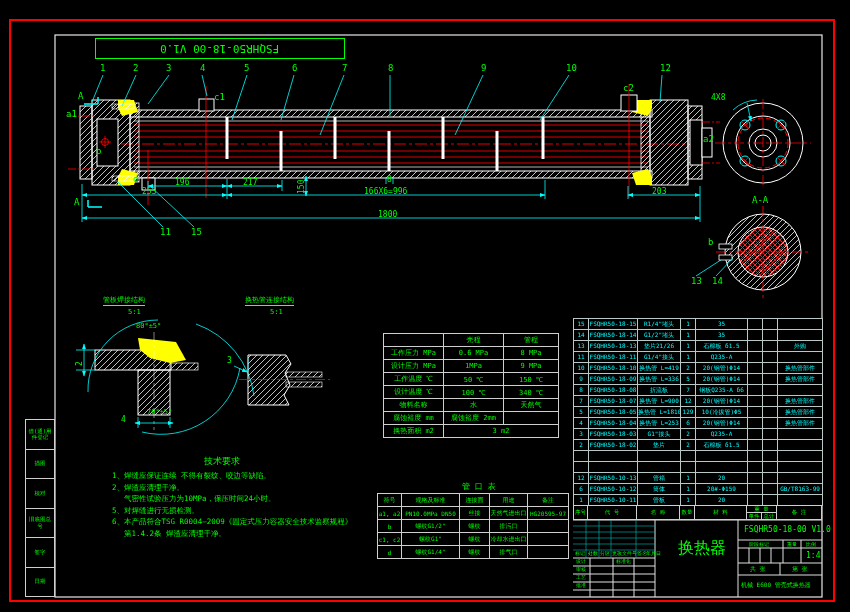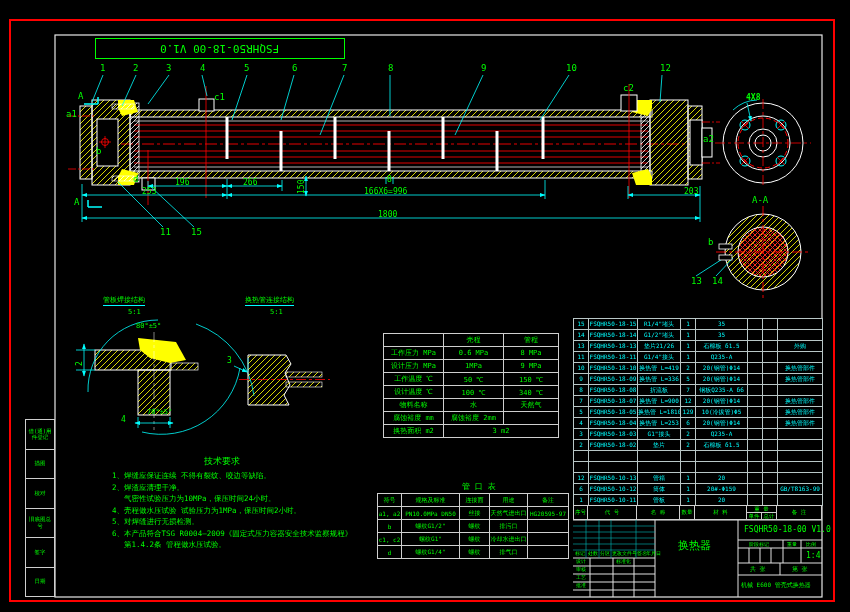--- a/index.html
+++ b/index.html
@@ -1,20 +1,20 @@
 <!DOCTYPE html>
 <html><head>
 <meta charset="utf-8">
 <style>
   html,body{margin:0;padding:0;background:#000;}
   #page{position:relative;width:850px;height:612px;background:#000;overflow:hidden;
         font-family:"DejaVu Sans Mono","Liberation Sans",monospace;}
   .t{position:absolute;white-space:nowrap;line-height:1;}
   .g{color:#00ff00;}
-  .f7{font-size:7px;} .f8{font-size:8px;} .f9{font-size:9px;} .f6{font-size:6px;} .f5{font-size:5px;} .f11{font-size:11px;}
+  .f7{font-size:7px;} .f8{font-size:8px;} .f9{font-size:9px;} .f6{font-size:6px;} .f5{font-size:5px;} .f11{font-size:16px;}
   .rot{transform:rotate(-90deg);transform-origin:left top;}
   #version-box{position:absolute;left:95px;top:38px;width:248px;height:19px;border:1px solid #00ff00;
                display:flex;align-items:center;justify-content:center;color:#00ff00;font-size:11px;}
   #version-box span{transform:rotate(180deg);display:inline-block;}
   
   table{border-collapse:collapse;position:absolute;table-layout:fixed;background:#000;}
   td{border:1px solid #cfcfcf;padding:0;overflow:hidden;white-space:nowrap;text-align:center;vertical-align:middle;}
   #param-table{left:383px;top:333px;width:175px;font-size:7px;color:#00ff00;}
   #param-table td{height:12px;}
   #nozzle-table{left:377px;top:493px;width:191px;font-size:6px;color:#00ff00;}
@@ -299,27 +299,27 @@
   <div>
 
   <span class="t g f9" style="left: 78px; top: 92px;">A</span>
       <span class="t g f9" style="left: 74px; top: 198px;">A</span>
     </div>
   <span class="t g f9" style="left:752px;top:196px">A-A</span>
 
   <div>
 
   <span class="t g f8" style="left: 175px; top: 179px;">196</span>
-      <span class="t g f8" style="left: 243px; top: 179px;">266</span>
+      <span class="t g f8" style="left: 243px; top: 179px;">217</span>
       <span class="t g f8" style="left: 142px; top: 188px;">253</span>
       <span class="t g f8" style="left: 364px; top: 188px;">166X6=996</span>
       <span class="t g f8" style="left: 387px; top: 176px;">8</span>
-      <span class="t g f8" style="left: 684px; top: 188px;">203</span>
+      <span class="t g f8" style="left: 652px; top: 188px;">203</span>
       <span class="t g f8" style="left: 378px; top: 211px;">1800</span>
-      <span class="t g f8" style="left: 746px; top: 94px; font-weight: bold;">4X8</span>
+      <span class="t g f8" style="left: 711px; top: 94px;">4X8</span>
     </div>
   <span class="t g f8 rot" style="left:298px;top:194px">150</span>
 
   <span class="t g f7 underlined" style="left:103px;top:297px">管板焊接结构</span>
   <span class="t g f7" style="left:128px;top:309px">5:1</span>
   <span class="t g f7" style="left:136px;top:323px">80°±5°</span>
   <span class="t g f7" style="left:147px;top:409px">70°±5°</span>
   <span class="t g f8 rot" style="left:76px;top:366px">2</span>
   <span class="t g f8" style="left:121px;top:416px">4</span>
   <span class="t g f7 underlined" style="left:245px;top:297px">换热管连接结构</span>
@@ -441,24 +441,23 @@
       </tbody>
   </table>
 
   <div id="tech-notes">
     <div class="title">技术要求</div>
     <div>
 
     <div class="line">1、焊缝应保证连续 不得有裂纹、咬边等缺陷。</div>
         <div class="line">2、焊渣应清理干净。</div>
         <div class="line">　 气密性试验压力为10MPa，保压时间24小时。</div>
-        <div class="line">4、壳程做水压试验 试验压力为1MPa，保压时间2小时。</div>
         <div class="line">5、对焊缝进行无损检测。</div>
         <div class="line">6、本产品符合TSG R0004—2009《固定式压力容器安全技术监察规程》</div>
-        <div class="line">　 第1.4.2条 管程做水压试验。</div>
+        <div class="line">　 第1.4.2条 焊渣应清理干净。</div>
       </div>
   </div>
 
   <table id="bom-table">
     <colgroup>
         <col style="width:15px">
         <col style="width:49px">
         <col style="width:43px">
         <col style="width:15px">
         <col style="width:52px">

